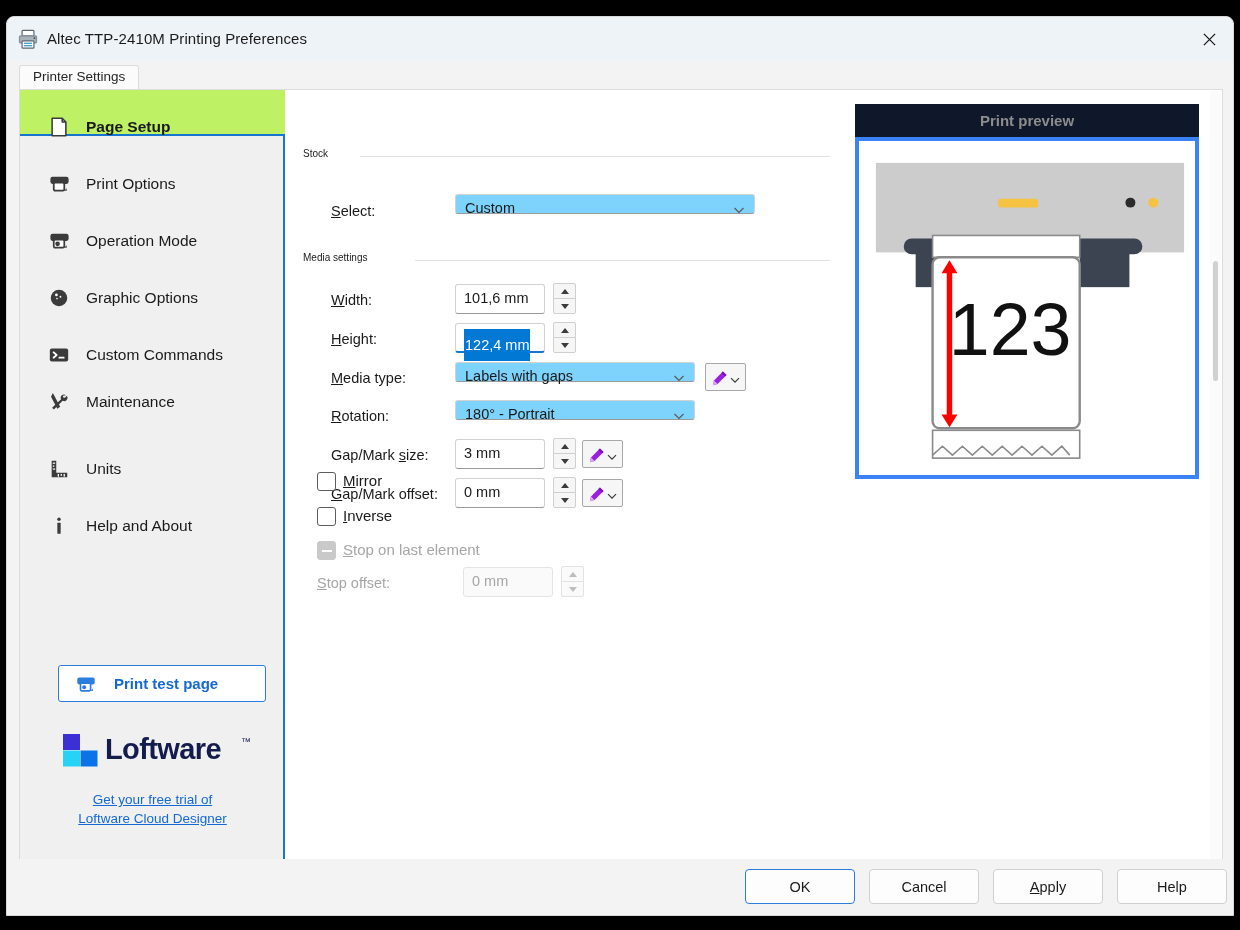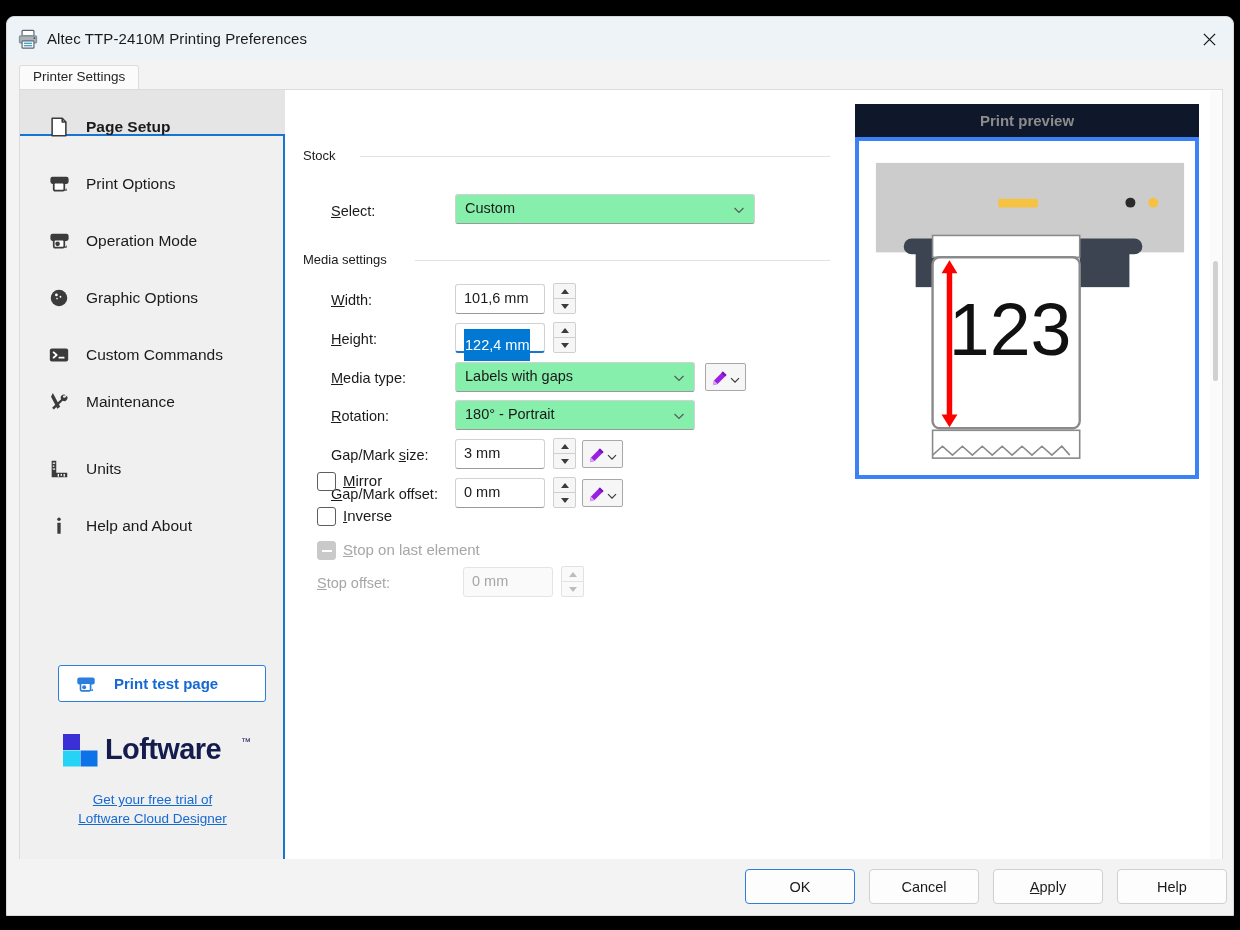--- a/index.html
+++ b/index.html
@@ -71,21 +71,21 @@
     width: 1204px; height: 772px;
     background: #ffffff;
     border: 1px solid #dcdcdc;
     overflow: hidden;
   }
 
   
   #nav {
     position: absolute; left: 0; top: 0;
     width: 265px; height: 100%;
-    background: #e5e5e5;
+    background: #bef264;
   }
   #nav-lower {
     position: absolute; left: 0; top: 44px;
     width: 265px; height: 728px;
     background: #f0f0f0;
     border-right: 2px solid #1675d1;
     border-top: 2px solid #1675d1;
   }
   .nav-item {
     position: absolute; left: 0;
@@ -152,41 +152,41 @@
 
   
   #pane {
     position: absolute; left: 265px; top: 0;
     width: 939px; height: 772px;
     background: #ffffff;
   }
 
   .group-head {
     position: absolute;
-    font-size: 13px; color: #1a1a1a;
+    font-size: 10px; color: #1a1a1a;
     white-space: nowrap;
   }
   .group-rule {
     position: absolute;
     height: 1px; background: #e2e2e2;
   }
 
   .fld-label {
     position: absolute;
     font-size: 14.5px; color: #1a1a1a;
     white-space: nowrap;
   }
   .fld-label.disabled { color: #a6a6a6; }
   .fld-label u { text-decoration: underline; }
 
   
   .combo {
     position: absolute;
-    height: 30px;
-    background: #86efac;
+    height: 20px;
+    background: #7dd3fc;
     border: 1px solid #d2d2d2;
     border-bottom: 1px solid #9a9a9a;
     border-radius: 3px;
     cursor: default;
     padding-left: 22px;
   }
   .combo .cval {
     position: absolute; left: 9px; top: 5px;
     font-size: 14.5px; color: #1a1a1a;
     white-space: nowrap;

